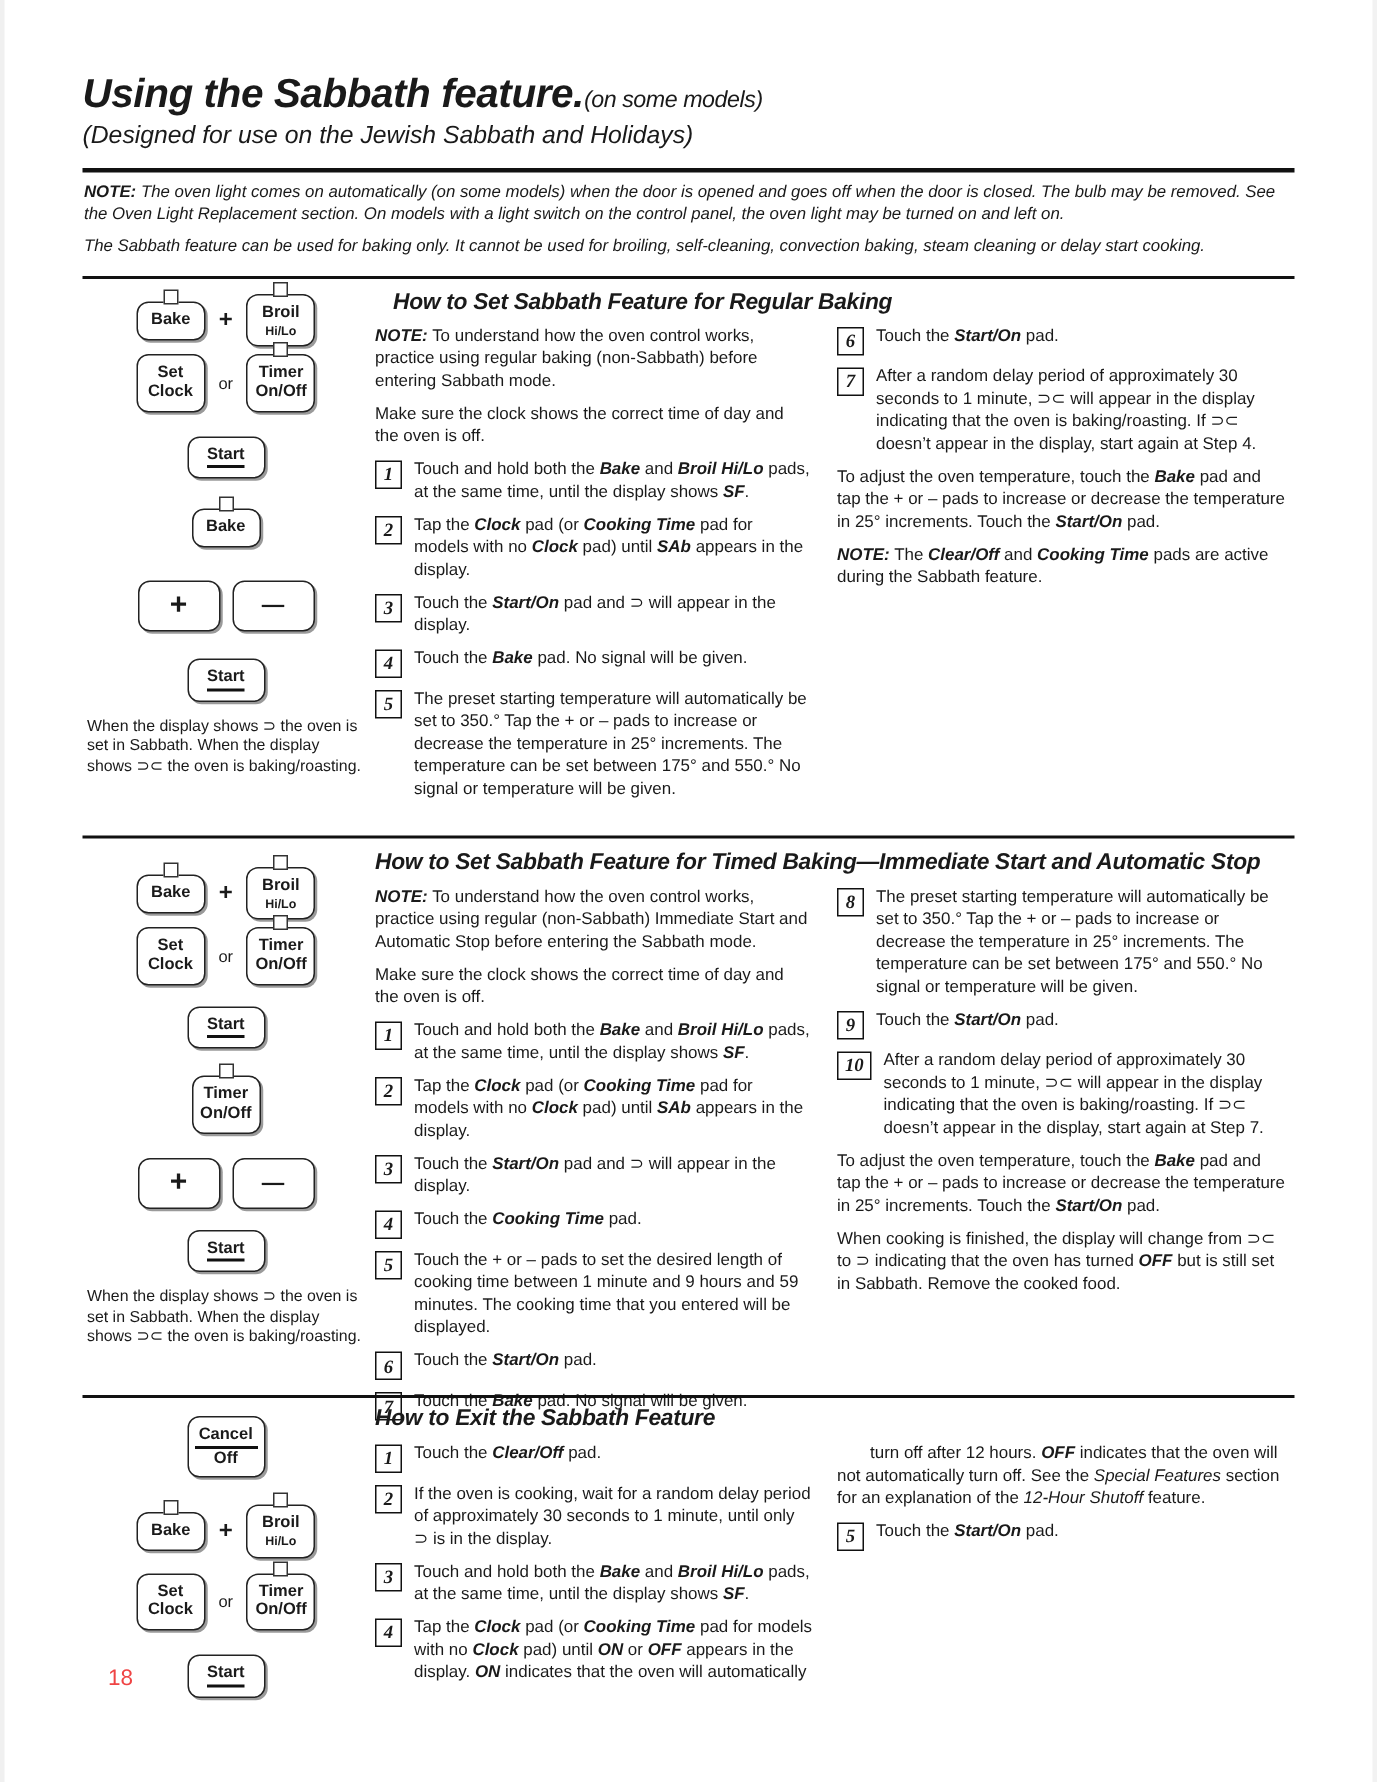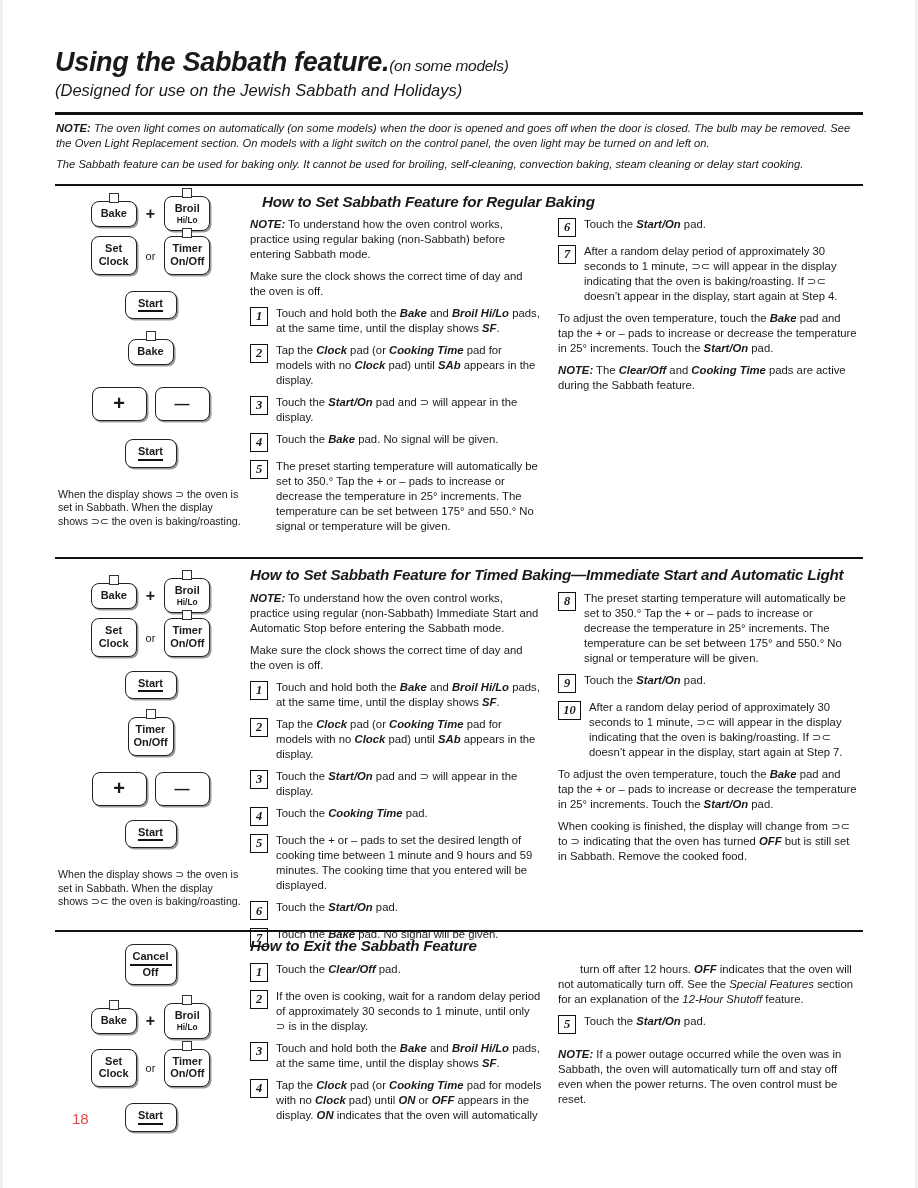--- a/index.html
+++ b/index.html
@@ -72,21 +72,21 @@
   }
   .op{font-size:16px;font-weight:bold;margin:0 9px;}
   .op.small{font-size:11px;font-weight:normal;font-style:normal;}
   .pad.start{width:52px;}
   .pad.start .u{border-bottom:2px solid #111;padding-bottom:1px;display:inline-block;}
   .pad.cancel{width:52px;}
   .pad.cancel .top{border-bottom:2px solid #111;display:block;padding-bottom:1px;}
   .pad.cancel .bot{display:block;padding-top:1px;}
   .pad.pm{width:55px;height:34px;display:flex;align-items:center;justify-content:center;
           font-size:20px;padding:0;}
-  .capt{font-size:10.6px;line-height:1.28;margin-top:20px;}
+  .capt{font-size:10.6px;line-height:1.28;margin-top:10px;}
 
   .pagenum{
     position:absolute;font-size:15px;color:#ef4444;
     font-family:"Liberation Sans",sans-serif;
   }
 </style>
 </head>
 <body>
 
 <div class="page">
@@ -176,21 +176,21 @@
           <div class="stepnum">7</div>
           <div class="steptxt">After a random delay period of approximately 30 seconds to 1 minute, ⊃⊂ will appear in the display indicating that the oven is baking/roasting. If ⊃⊂ doesn’t appear in the display, start again at Step 4.</div>
         </div>
       </div>
     <p>To adjust the oven temperature, touch the <b class="bi">Bake</b> pad and tap the + or – pads to increase or decrease the temperature in 25° increments. Touch the <b class="bi">Start/On</b> pad.</p>
     <p><b class="bi">NOTE:</b><span> The <b class="bi">Clear/Off</b> and <b class="bi">Cooking Time</b> pads are active during the Sabbath feature.</span></p>
   </div>
 
   <div class="rule-sec" style="top:557px"></div>
 
-  <div class="sec-head" style="left:250px;top:566px;width:615px;">How to Set Sabbath Feature for Timed Baking—Immediate Start and Automatic Light</div>
+  <div class="sec-head" style="left:250px;top:566px;width:615px;">How to Set Sabbath Feature for Timed Baking—Immediate Start and Automatic Stop</div>
 
   <div class="diagram" style="left:58px;top:578px;">
     <div class="padrow">
       <div class="pad"><span class="led"></span><span>Bake</span></div>
       <div class="op">+</div>
       <div class="pad"><span class="led"></span><span>Broil</span><span class="l2">Hi/Lo</span></div>
     </div>
     <div class="padrow">
       <div class="pad"><span>Set</span><span class="l2" style="font-size:11px">Clock</span></div>
       <div class="op small">or</div>
@@ -319,17 +319,16 @@
   </div>
 
   <div class="col" style="left:558px;top:962px;width:300px;">
     <p style="text-indent:22px">turn off after 12 hours. <b class="bi">OFF</b> indicates that the oven will not automatically turn off. See the <i>Special Features</i> section for an explanation of the <i>12-Hour Shutoff</i> feature.</p>
     <div id="s3-right-steps">
         <div class="step">
           <div class="stepnum">5</div>
           <div class="steptxt">Touch the <b class="bi">Start/On</b> pad.</div>
         </div>
       </div>
-    <p style="margin-top:13px"><b class="bi">NOTE:</b><span> If a power outage occurred while the oven was in Sabbath, the oven will automatically turn off and stay off even when the power returns. The oven control must be reset.</span></p>
   </div>
 
   <div class="pagenum" style="left:72px;top:1110px;">18</div>
 </div>
 
 </body></html>

